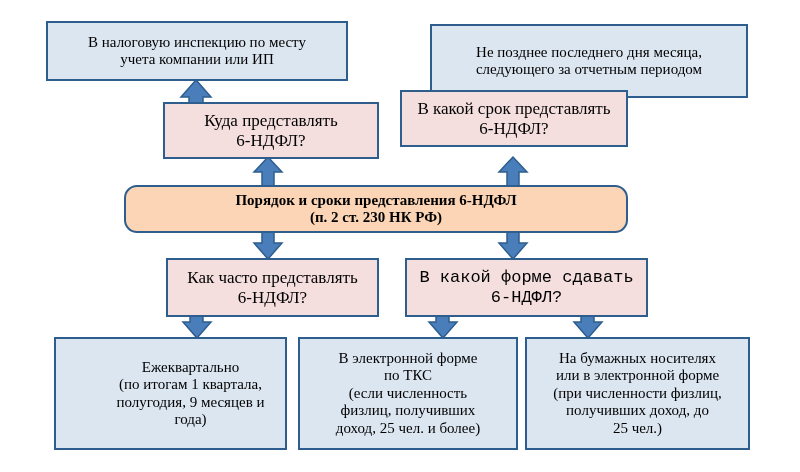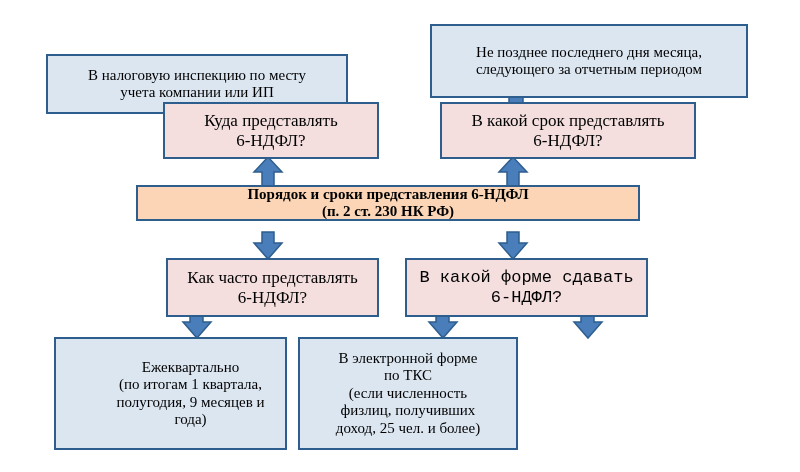--- a/index.html
+++ b/index.html
@@ -58,41 +58,41 @@
     <polygon class="ar" points="516,80 501,97 509,97 509,103 523,103 523,97 531,97"></polygon>
 
     <polygon class="ar" points="268,259 282,243 274,243 274,232 262,232 262,243 254,243"></polygon>
     <polygon class="ar" points="513,259 527,243 519,243 519,232 507,232 507,243 499,243"></polygon>
 
     <polygon class="ar" points="197,338 211,322 203,322 203,316 190,316 190,322 183,322"></polygon>
     <polygon class="ar" points="443,338 457,322 449,322 449,316 436,316 436,322 429,322"></polygon>
     <polygon class="ar" points="588,338 602,322 594,322 594,316 581,316 581,322 574,322"></polygon>
   </svg>
 
-  <div class="node answer" style="left:46px;top:21px;width:302px;height:60px;margin-top:33px;">
+  <div class="node answer" style="left:46px;top:21px;width:302px;height:60px;">
     <span class="txt">В налоговую инспекцию по месту
 учета компании или ИП</span>
   </div>
 
   <div class="node answer" style="left:430px;top:24px;width:318px;height:74px;">
     <span class="txt">Не позднее последнего дня месяца,
 следующего за отчетным периодом</span>
   </div>
 
   <div class="node question" style="left:163px;top:102px;width:216px;height:57px;">
     <span class="txt">Куда представлять
 6-НДФЛ?</span>
   </div>
 
-  <div class="node question" style="left:400px;top:102px;width:256px;height:57px;margin-left:40px;">
+  <div class="node question" style="left:400px;top:90px;width:228px;height:57px;">
     <span class="txt">В какой срок представлять
 6-НДФЛ?</span>
   </div>
 
-  <div class="node root" style="left:136px;top:185px;width:504px;height:36px;">
+  <div class="node root" style="left:124px;top:185px;width:504px;height:48px;border-radius:13px;">
     <span class="txt">Порядок и сроки представления 6-НДФЛ
 (п. 2 ст. 230 НК РФ)</span>
   </div>
 
   <div class="node question" style="left:166px;top:258px;width:213px;height:59px;">
     <span class="txt">Как часто представлять
 6-НДФЛ?</span>
   </div>
 
   <div class="node question" style="left:405px;top:258px;width:243px;height:59px;font-family:Liberation Mono, monospace;">
@@ -108,14 +108,21 @@
   </div>
 
   <div class="node answer" style="left:298px;top:337px;width:220px;height:113px;">
     <span class="txt">В электронной форме
 по ТКС
 (если численность
 физлиц, получивших
 доход, 25 чел. и более)</span>
   </div>
 
+  <div class="node answer" style="left:525px;top:337px;width:225px;height:113px;">
+    <span class="txt">На бумажных носителях
+или в электронной форме
+(при численности физлиц,
+получивших доход, до
+25 чел.)</span>
+  </div>
 
 </div>
 
 </body></html>

